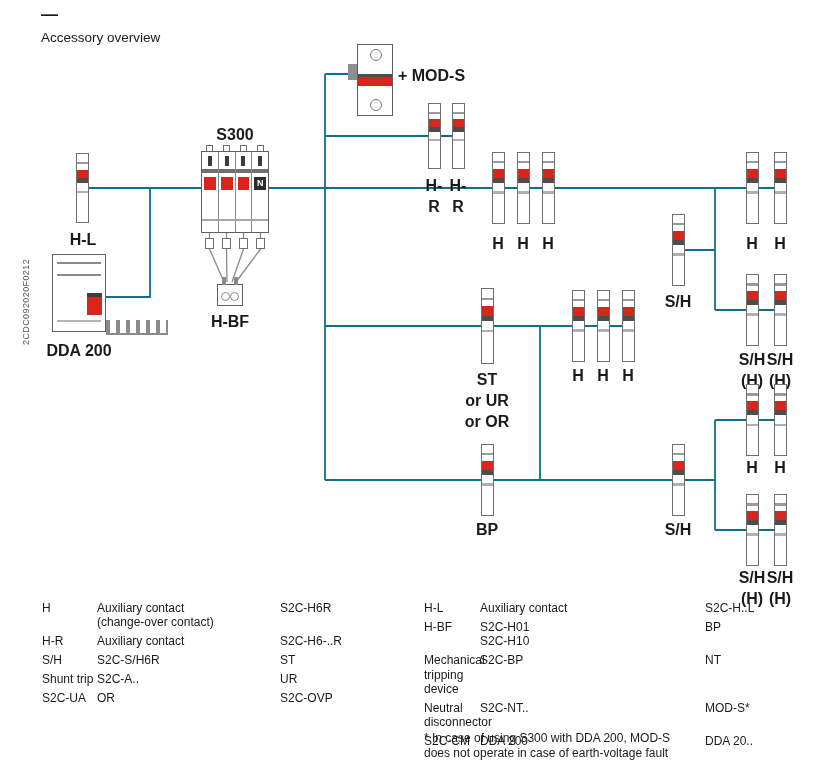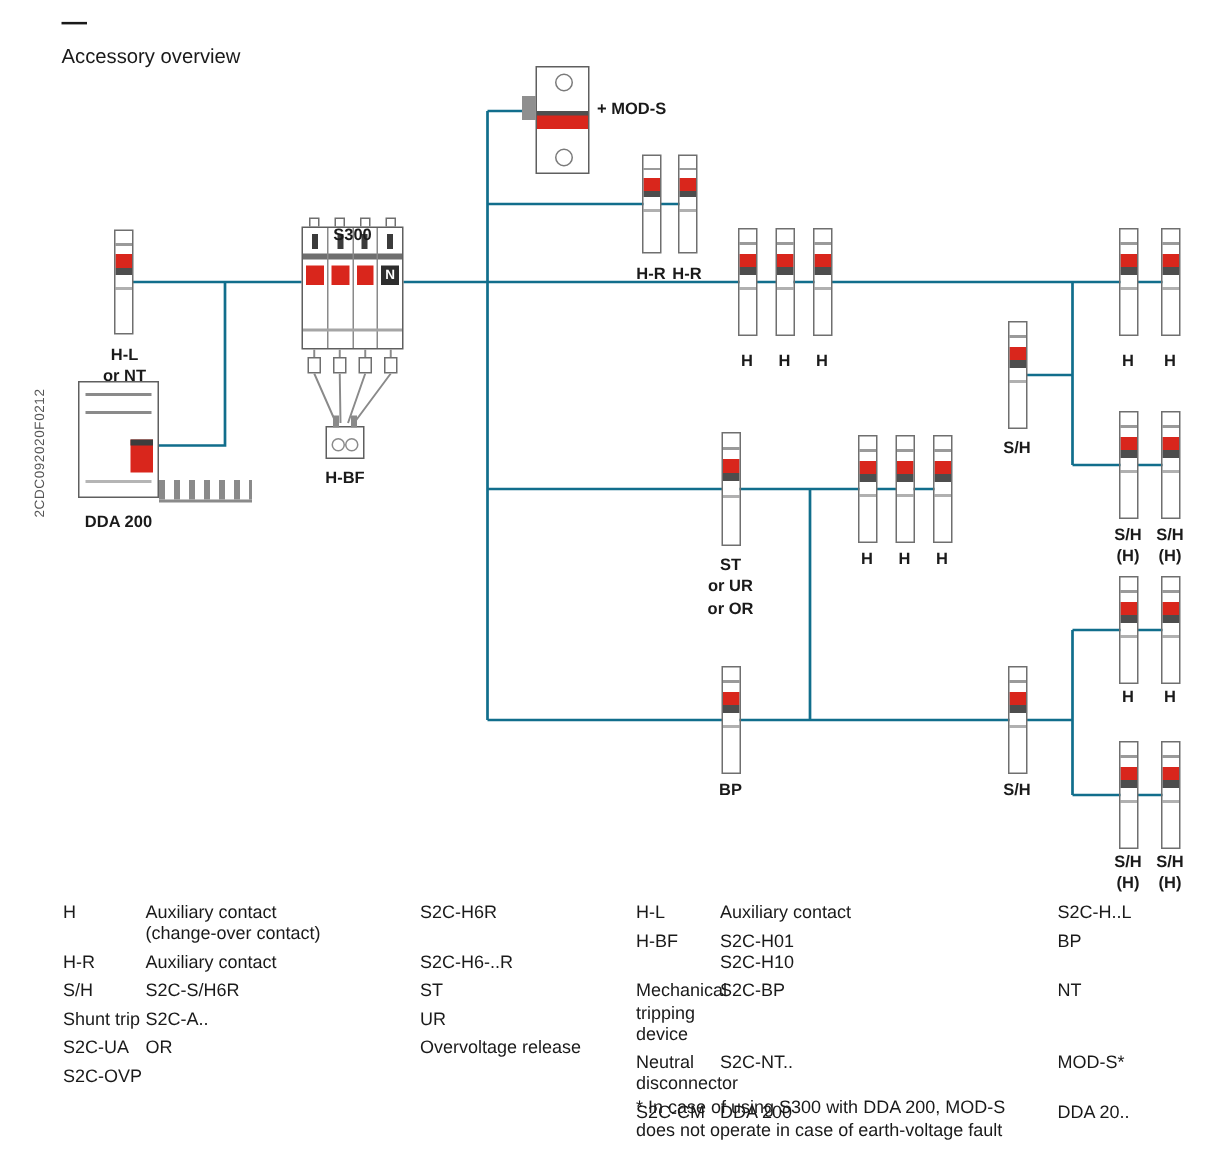--- a/index.html
+++ b/index.html
@@ -14,21 +14,21 @@
                 transform:rotate(-90deg); transform-origin:0 0; letter-spacing:.4px; white-space:nowrap; }
 
   svg.wires { position:absolute; left:0; top:0; }
 
   .strip { position:absolute; width:13px; border:1px solid #6f6f6f;
     background:linear-gradient(to bottom,
       #fff 0,#fff 12%, #9a9a9a 12%,#9a9a9a 15%, #fff 15%,#fff 23%,
       var(--red) 23%,var(--red) 36%, #4d4d4d 36%,#4d4d4d 43%,
       #fff 43%,#fff 55%, #b0b0b0 55%,#b0b0b0 58%, #fff 58%,#fff 100%); }
 
-  .dlabel { position:absolute; font-size:11px; font-weight:bold; line-height:1.3;
+  .dlabel { position:absolute; font-size:16px; font-weight:bold; line-height:1.3;
             text-align:center; white-space:pre-line; }
   .dlabel.left { text-align:left; }
 
   .s300 { position:absolute; left:201px; top:151px; width:68px; height:82px;
           border:1px solid #5f5f5f; background:#fff; display:flex; }
   .s300::before { content:""; position:absolute; left:0; right:0; top:17px; height:4px; background:#6f6f6f; }
   .s300::after  { content:""; position:absolute; left:0; right:0; bottom:11px; height:2px; background:#a5a5a5; }
   .pole { position:relative; flex:1; border-right:1px solid #8a8a8a; }
   .pole:last-child { border-right:none; }
   .pole::before { content:""; position:absolute; top:4px; left:50%; width:4px; height:10px; margin-left:-2px; background:#3b3b3b; }
@@ -94,21 +94,21 @@
     <div class="pole"></div>
     <div class="pole"></div>
     <div class="pole neutral">
       <span class="nmark">N</span>
     </div>
   </div>
   <div class="s300-term" style="left:205px"></div>
   <div class="s300-term" style="left:222px"></div>
   <div class="s300-term" style="left:239px"></div>
   <div class="s300-term" style="left:256px"></div>
-  <div class="dlabel" style="left:201px;top:150px;width:68px">S300</div>
+  <div class="dlabel" style="left:201px;top:125px;width:68px">S300</div>
 
   <div class="hbf">
     <span class="hbf-pin" style="left:4px"></span>
     <span class="hbf-pin" style="right:4px"></span>
   </div>
   <div class="dlabel" style="left:206px;top:312px;width:48px">H-BF</div>
 
   <div class="dda">
     <span class="dda-red"></span>
   </div>
@@ -182,21 +182,20 @@
     <span class="lg-cell">Auxiliary contact</span>
     <span class="lg-cell">S2C-H6-..R</span>
     <span class="lg-cell">S/H</span>
     <span class="lg-cell">S2C-S/H6R</span>
     <span class="lg-cell">ST</span>
     <span class="lg-cell">Shunt trip</span>
     <span class="lg-cell">S2C-A..</span>
     <span class="lg-cell">UR</span>
     <span class="lg-cell">S2C-UA</span>
     <span class="lg-cell">OR</span>
-    <span class="lg-cell">Overvoltage release</span>
     <span class="lg-cell">S2C-OVP</span>
   </div>
 
   <div class="legend legend-right">
     <span class="lg-cell">H-L</span>
     <span class="lg-cell">Auxiliary contact</span>
     <span class="lg-cell">S2C-H..L</span>
     <span class="lg-cell">H-BF</span>
     <span class="lg-cell">S2C-H01
 S2C-H10</span>

